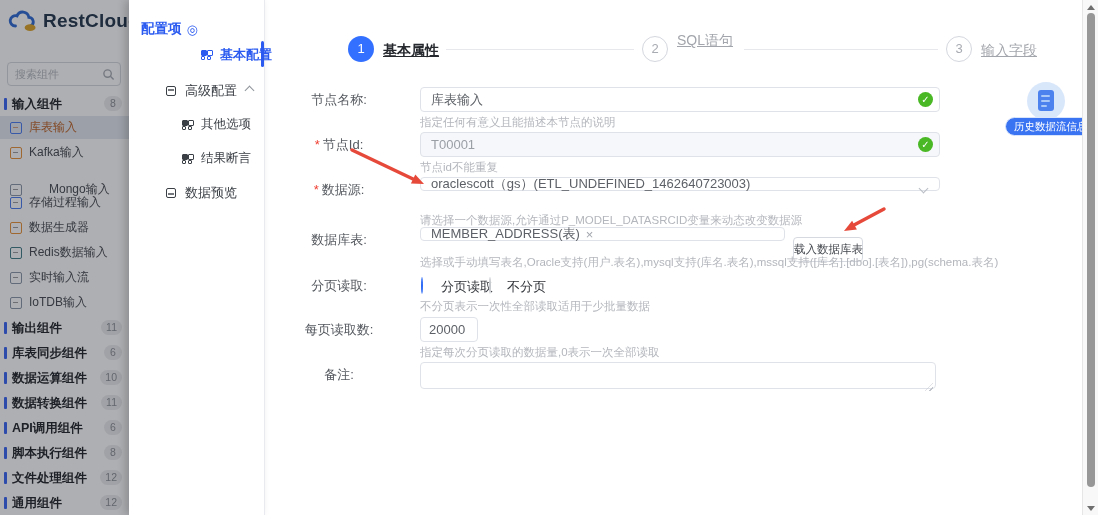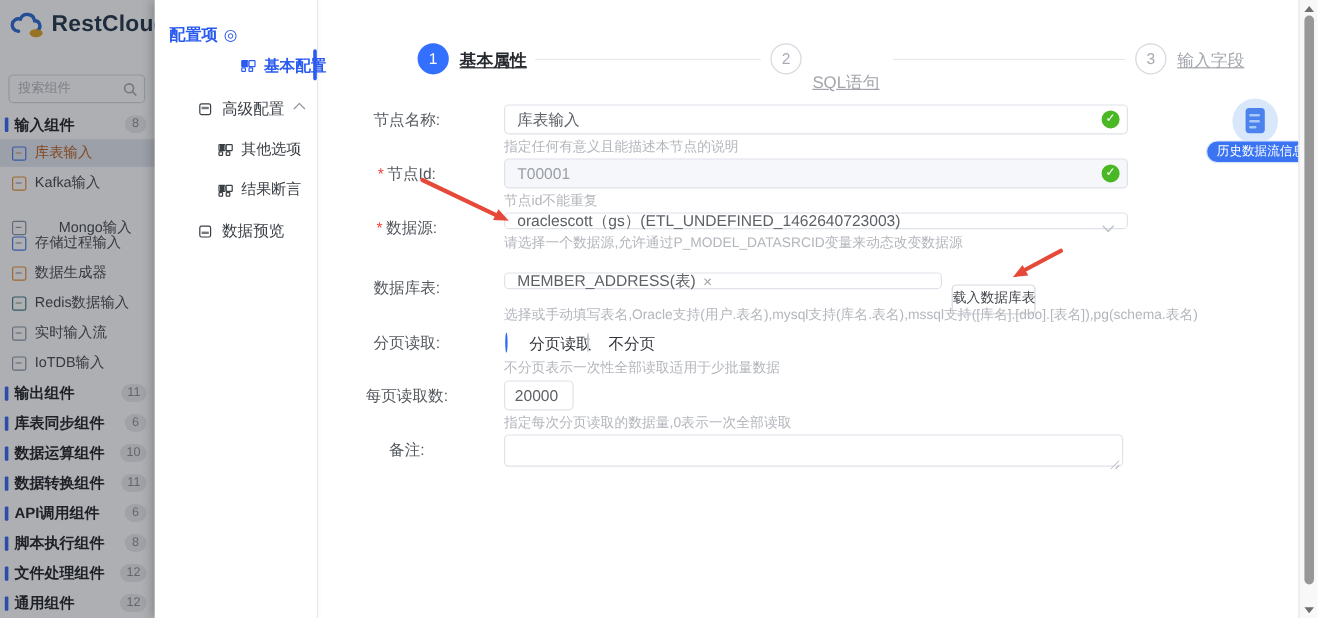--- a/index.html
+++ b/index.html
@@ -235,21 +235,21 @@
     <span class="icon-doc"></span>
     <span class="cp-label">数据预览</span>
   </div>
 </div>
 
 
 <div class="abs step-circle on" style="left:348px; top:36px;"><span>1</span></div>
 <div class="abs step-label on" style="left:383px; top:42px;">基本属性</div>
 <div class="abs step-line" style="left:446px; top:49px; width:188px;"></div>
 <div class="abs step-circle off" style="left:642px; top:36px;"><span>2</span></div>
-<div class="abs step-label off" style="left:677px; top:60px;">SQL语句</div>
+<div class="abs step-label off" style="left:677px; top:32px;">SQL语句</div>
 <div class="abs step-line" style="left:744px; top:49px; width:194px;"></div>
 <div class="abs step-circle off" style="left:946px; top:36px;"><span>3</span></div>
 <div class="abs step-label off" style="left:981px; top:42px;">输入字段</div>
 
 
 
 <div class="abs flabel" style="top:91px;"><span>节点名称:</span></div>
 <input class="abs finput" style="top: 87px;" value="库表输入">
 <div class="abs check-badge" style="left:918px; top:92px;">✓</div>
 <div class="abs fhint" style="top:115px;">指定任何有意义且能描述本节点的说明</div>
@@ -259,21 +259,21 @@
 <input class="abs finput disabled" style="top: 132px;" value="T00001">
 <div class="abs check-badge" style="left:918px; top:137px;">✓</div>
 <div class="abs fhint" style="top:160px;">节点id不能重复</div>
 
 
 <div class="abs flabel" style="top:181px;"><span class="req">*</span><span>数据源:</span></div>
 <div class="abs select-box" style="top:177px;">
   <span>oraclescott（gs）(ETL_UNDEFINED_1462640723003)</span>
   <span class="chev-down"></span>
 </div>
-<div class="abs fhint" style="top:195px;">请选择一个数据源,允许通过P_MODEL_DATASRCID变量来动态改变数据源</div>
+<div class="abs fhint" style="top:213px;">请选择一个数据源,允许通过P_MODEL_DATASRCID变量来动态改变数据源</div>
 
 
 <div class="abs flabel" style="top:231px;"><span>数据库表:</span></div>
 <div class="abs select-box" style="top:227px; width:365px;">
   <span>MEMBER_ADDRESS(表)</span>
   <span class="tag-close">×</span>
 </div>
 <div class="abs load-btn" style="top:237px;">载入数据库表</div>
 <div class="abs fhint" style="top:255px;text-align:center;">选择或手动填写表名,Oracle支持(用户.表名),mysql支持(库名.表名),mssql支持([库名].[dbo].[表名]),pg(schema.表名)</div>
 

